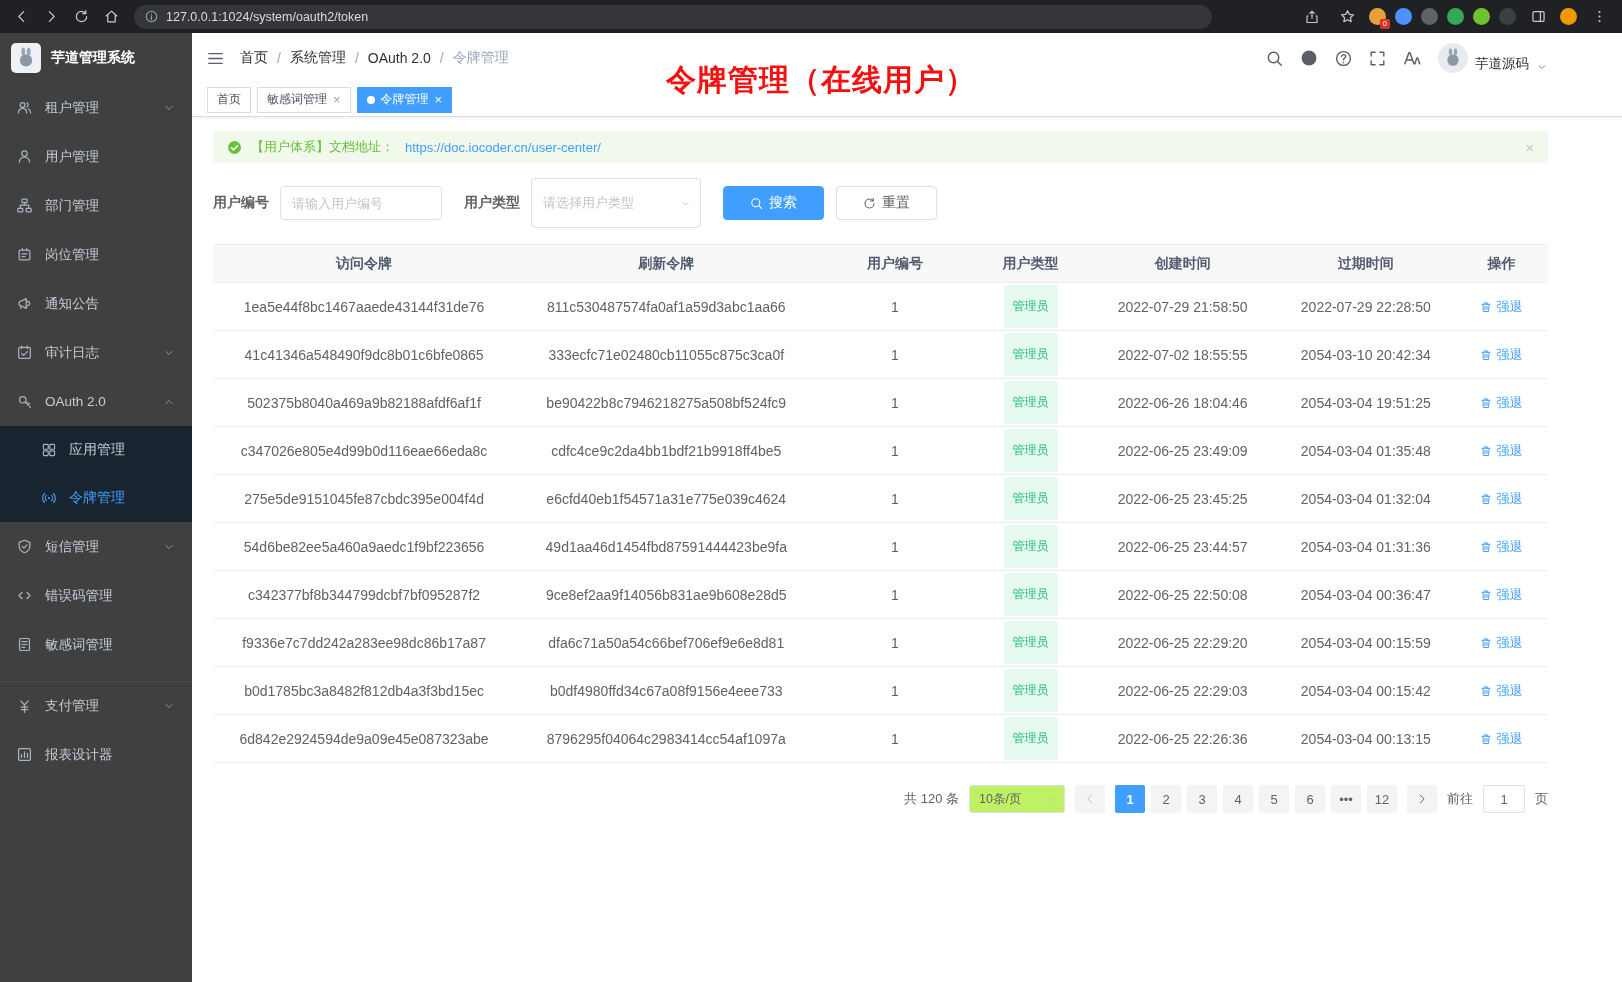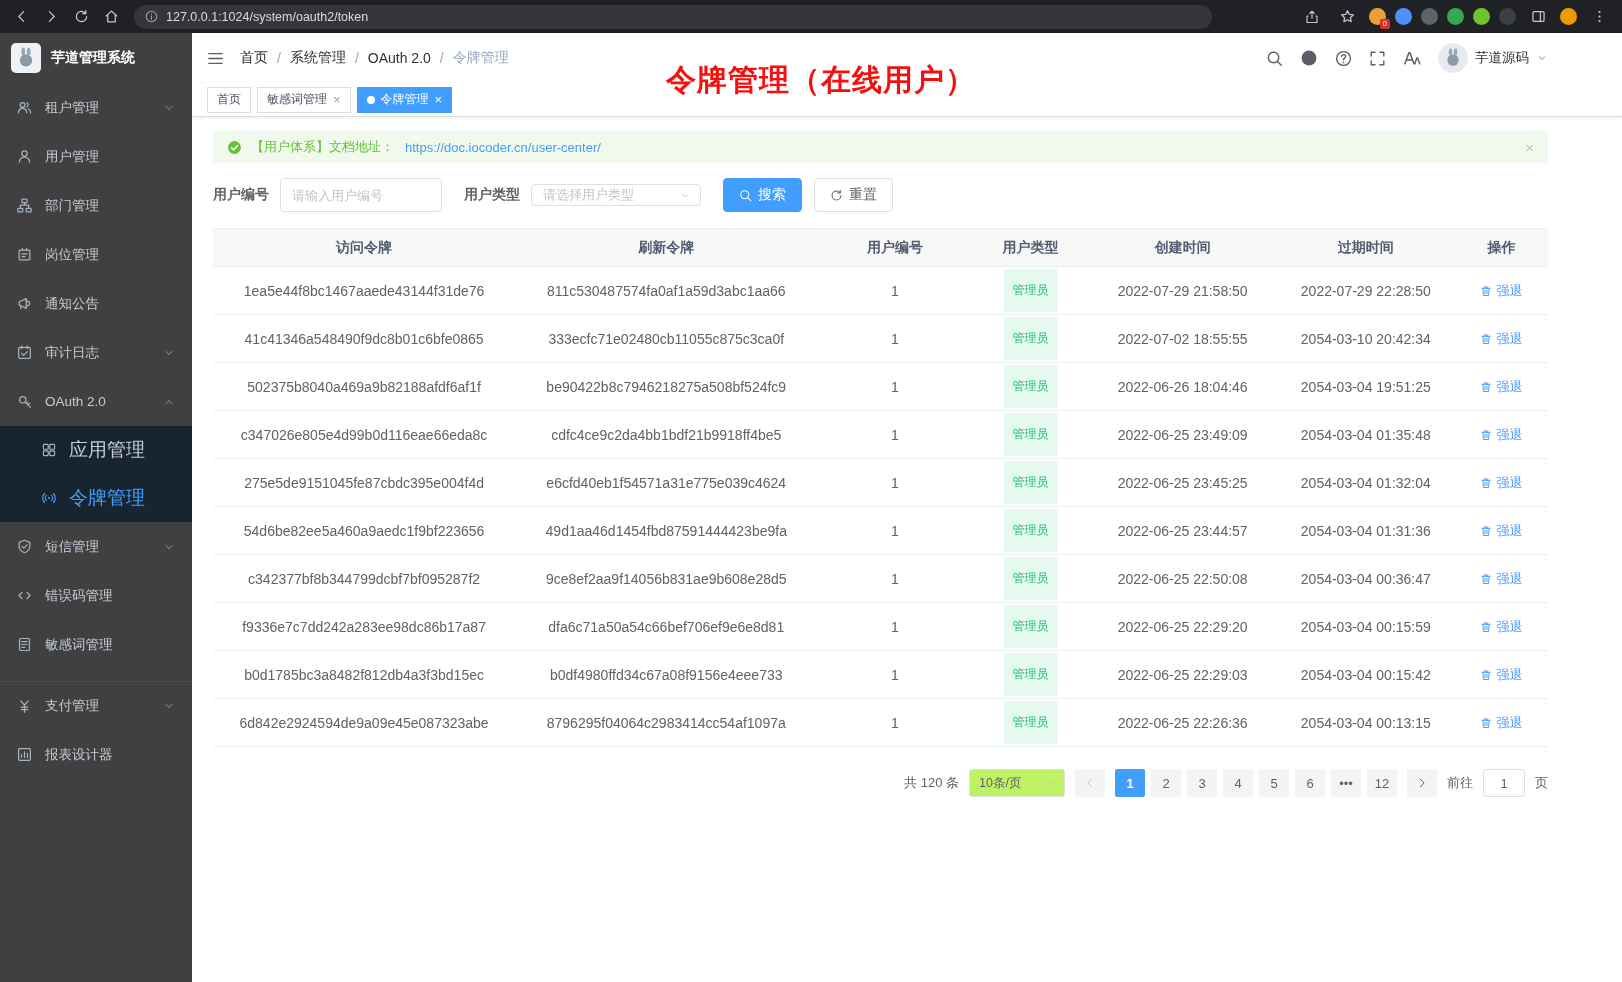--- a/index.html
+++ b/index.html
@@ -23,33 +23,33 @@
 .logo-img{width:30px;height:30px;border-radius:5px;background:#eef2f6;display:flex;align-items:center;justify-content:center;overflow:hidden;flex:none}
 .logo-title{color:#fff;font-size:14px;font-weight:bold;white-space:nowrap}
 .menu{flex:1;overflow:hidden}
 .menu-item{height:49px;display:flex;align-items:center;gap:13px;padding:0 17px;color:#c3ccd6;font-size:13.5px;cursor:pointer;white-space:nowrap}
 .menu-item .mi{display:flex;color:#a7b3bf}
 .menu-item .chev{margin-left:auto;color:#8b98a5;display:flex}
 .menu-item.active{color:#409eff}
 .menu-item.active .mi{color:#409eff}
 .menu-item.divided{border-top:1px solid rgba(255,255,255,.06);margin-top:12px}
 .submenu{background:#18242f}
-.submenu .menu-item{padding-left:42px;height:48px;font-size:19px}
+.submenu .menu-item{padding-left:42px;height:48px;font-size:14px}
 
 .main{flex:1;display:flex;flex-direction:column;background:#fff;min-width:0}
 
 
 .topbar{height:50px;display:flex;align-items:center;padding:0 74px 0 15px;gap:16px}
 .tico{display:flex;color:#5a5e66;cursor:pointer}
 .crumbs{display:flex;align-items:center;gap:9px;font-size:14px;color:#303133}
 .crumb{cursor:pointer}
 .crumb-sep{color:#97a8be}
 .crumb.last{color:#97a8be;cursor:default}
 .top-actions{margin-left:auto;display:flex;align-items:center;gap:17px;color:#5a5e66}
-.user{display:flex;align-items:center;gap:7px;cursor:pointer}
+.user{display:flex;align-items:flex-end;gap:7px;cursor:pointer}
 .uavatar{width:30px;height:30px;border-radius:50%;background:#e7ebf0;display:flex;align-items:center;justify-content:center;overflow:hidden;flex:none}
 .uname{font-size:13.5px;color:#303133}
 .user .caret{display:flex;color:#7d838c}
 
 
 .tabsbar{height:34px;display:flex;align-items:center;gap:6px;padding:0 15px;border-bottom:1px solid #d8dce5;box-shadow:0 1px 3px rgba(0,0,0,.07)}
 .tab{height:26px;display:inline-flex;align-items:center;gap:6px;padding:0 9px;border:1px solid #d8dce5;font-size:12px;color:#495060;background:#fff;cursor:pointer;white-space:nowrap}
 .tab .dot{width:8px;height:8px;background:#fff;border-radius:50%}
 .tab .x{font-size:13px;line-height:1;color:#9aa4b0;cursor:pointer}
 .tab.active{background:#409eff;border-color:#409eff;color:#fff}
@@ -60,23 +60,23 @@
 .alert{height:32px;background:#f0f9eb;border-radius:3px;display:flex;align-items:center;gap:9px;padding:0 14px;font-size:13px;color:#67c23a}
 .alert .icw{display:flex}
 .alert .link{color:#409eff;cursor:pointer;text-decoration:none;margin-left:2px}
 .alert .aclose{margin-left:auto;color:#c0c4cc;cursor:pointer;font-size:15px}
 
 .filters{display:flex;align-items:center;margin:15px 0 16px;gap:12px;font-size:14px}
 .fgroup{display:flex;align-items:center;gap:11px;margin-right:10px}
 .flabel{font-weight:bold;color:#606266}
 .tinput{width:162px;height:34px;border:1px solid #dcdfe6;border-radius:4px;padding:0 11px;font-size:13px;color:#606266;outline:none;font-family:inherit}
 .tinput::placeholder{color:#c0c4cc}
-.fselect{width:170px;height:22px;border:1px solid #dcdfe6;border-radius:4px;display:flex;align-items:center;justify-content:space-between;padding:0 9px 0 11px;font-size:13px;color:#c0c4cc;cursor:pointer;background:#fff}
+.fselect{width:170px;height:50px;border:1px solid #dcdfe6;border-radius:4px;display:flex;align-items:center;justify-content:space-between;padding:0 9px 0 11px;font-size:13px;color:#c0c4cc;cursor:pointer;background:#fff}
 .fselect .selcaret{display:flex;color:#c0c4cc}
-.btn{height:34px;border-radius:4px;display:inline-flex;align-items:center;gap:6px;font-size:14px;padding:0 15px;cursor:pointer;border:1px solid #dcdfe6;background:#fff;color:#606266;font-family:inherit}
+.btn{height:34px;border-radius:4px;display:inline-flex;align-items:center;gap:6px;font-size:14px;padding:0 26px;cursor:pointer;border:1px solid #dcdfe6;background:#fff;color:#606266;font-family:inherit}
 .btn .bic{display:flex}
 .btn.primary{background:#409eff;border-color:#409eff;color:#fff}
 
 
 table.dt{width:100%;border-collapse:collapse;table-layout:fixed;font-size:14px}
 .dt th{height:38px;background:#f8f8f9;border-top:1px solid #ebeef5;border-bottom:1px solid #ebeef5;color:#515a6e;font-weight:bold;text-align:center}
 .dt td{height:48px;border-bottom:1px solid #ebeef5;text-align:center;color:#606266;overflow:hidden;text-overflow:ellipsis;white-space:nowrap;padding:0 4px}
 .tag{display:inline-block;background:#e6f9f0;color:#1cbe77;font-size:12px;padding:13px 9px;border-radius:3px}
 .link-action{color:#409eff;display:inline-flex;align-items:center;gap:4px;font-size:13px;cursor:pointer}
 .link-action .aic{display:flex}

